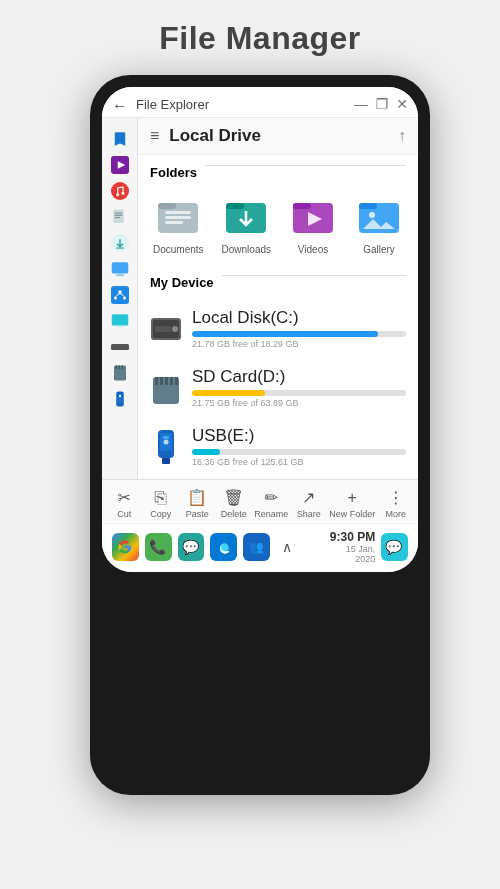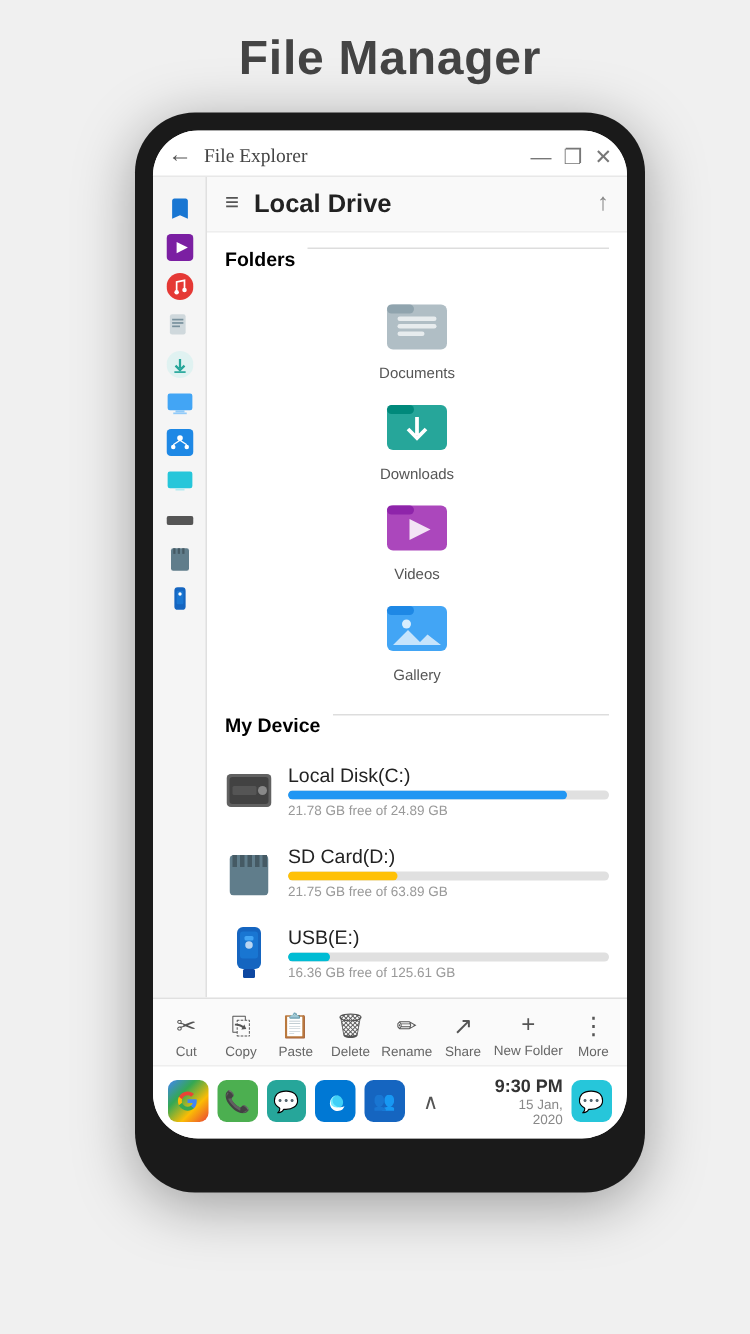--- a/index.html
+++ b/index.html
@@ -58,21 +58,20 @@
     .app-topbar .back-btn {
       font-size: 16px;
       color: #555;
       margin-right: 8px;
       cursor: pointer;
     }
     .app-topbar .app-title {
       font-size: 13px;
       color: #444;
       flex: 1;
-      font-family: Liberation Serif, serif;
     }
     .app-topbar .window-controls {
       display: flex;
       gap: 8px;
       align-items: center;
     }
     .app-topbar .window-controls span {
       font-size: 14px;
       color: #777;
     }
@@ -145,21 +144,21 @@
     }
     .section-label::after {
       content: '';
       flex: 1;
       height: 1px;
       background: #ddd;
     }
     
     .folders-grid {
       display: flex;
-      flex-direction: column;
+      flex-direction: row;
       gap: 4px;
       padding: 6px 8px 10px 8px;
       justify-content: space-around;
     }
     .folder-item {
       display: flex;
       flex-direction: column;
       align-items: center;
       gap: 4px;
       cursor: pointer;
@@ -194,21 +193,21 @@
       width: 32px;
       height: 32px;
       display: flex;
       align-items: center;
       justify-content: center;
     }
     .device-info {
       flex: 1;
     }
     .device-name {
-      font-size: 13px;
+      font-size: 17px;
       font-weight: 500;
       color: #222;
       margin-bottom: 3px;
     }
     .progress-bar-bg {
       height: 6px;
       background: #e0e0e0;
       border-radius: 3px;
       overflow: hidden;
       margin-bottom: 2px;
@@ -463,21 +462,21 @@
                     <rect x="2" y="2" width="26" height="18" rx="2" fill="#424242"></rect>
                     <rect x="4" y="8" width="16" height="6" rx="1" fill="#555"></rect>
                     <circle cx="24" cy="11" r="3" fill="#888"></circle>
                   </svg>
     </div>
     <div class="device-info">
       <div class="device-name">Local Disk(C:)</div>
       <div class="progress-bar-bg">
         <div class="progress-bar-fill" style="width:87%; background:#2196f3;"></div>
       </div>
-      <div class="device-storage-text">21.78 GB free of 24.89 GB</div>
+      <div class="device-storage-text">21.78 GB free of 18.29 GB</div>
     </div>
   </div>
               <div class="device-item">
     <div class="device-icon">
       <svg width="26" height="32" viewBox="0 0 26 32">
                     <rect x="0" y="5" width="26" height="27" rx="3" fill="#607d8b"></rect>
                     <rect x="2" y="5" width="3" height="8" fill="#455a64"></rect>
                     <rect x="7" y="5" width="3" height="8" fill="#455a64"></rect>
                     <rect x="12" y="5" width="3" height="8" fill="#455a64"></rect>
                     <rect x="17" y="5" width="3" height="8" fill="#455a64"></rect>

